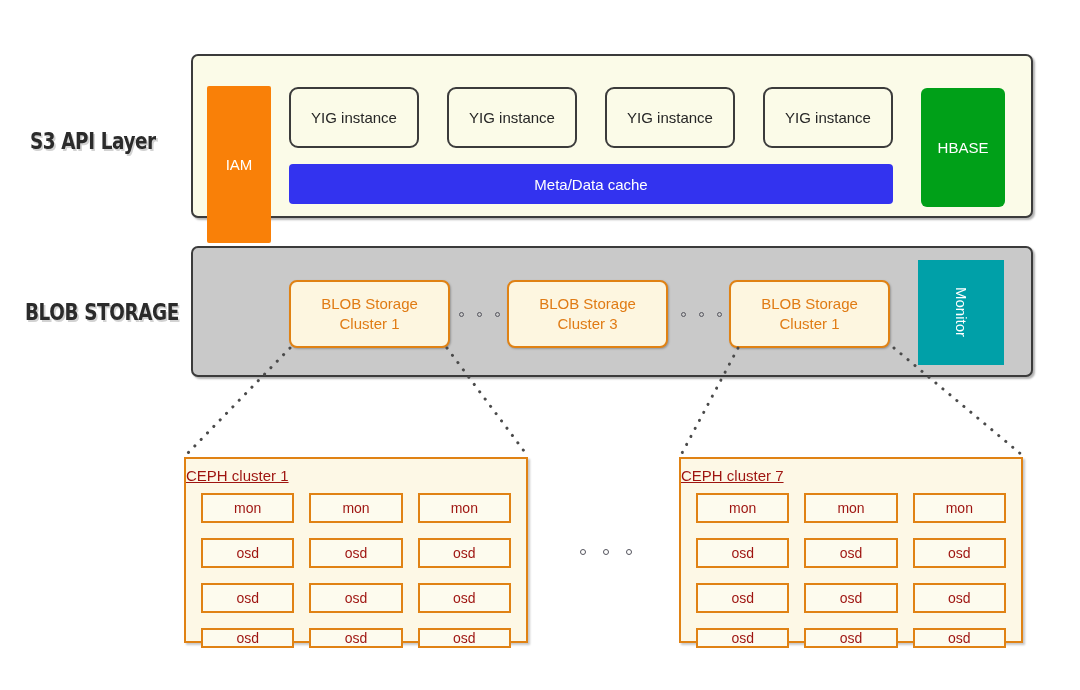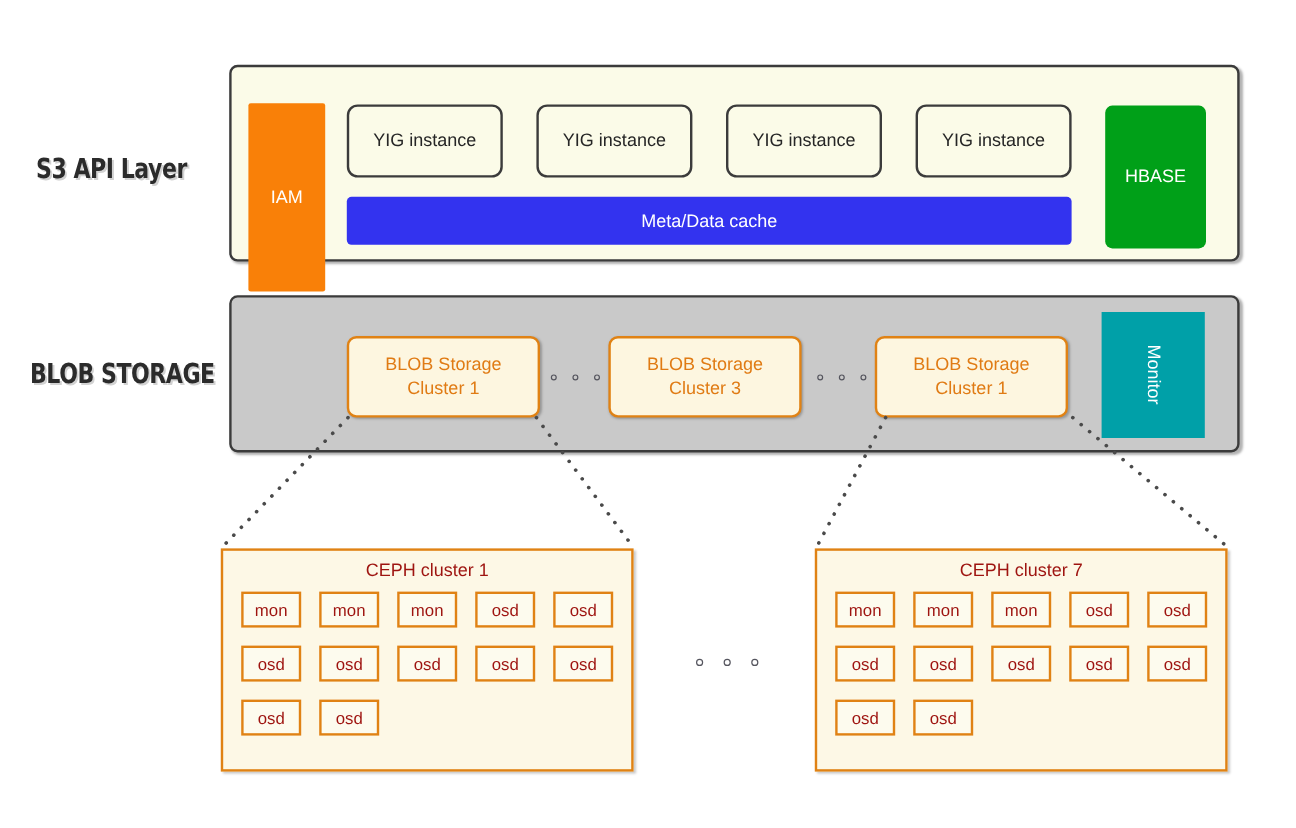--- a/index.html
+++ b/index.html
@@ -163,29 +163,30 @@
     background: #fdf8e6;
     border: 2.6px solid #e08214;
     box-shadow: 2px 2px 2px rgba(0,0,0,0.22);
   }
   #ceph-0 { left: 184px; top: 457px; }
   #ceph-1 { left: 679px; top: 457px; }
 
   .ceph-title {
     position: absolute;
     left: 0; right: 0; top: 8px;
-    text-align: center;
+    text-align: left;
     color: #9e1410;
     font-size: 15px;
+    text-decoration: underline;
   }
   .ceph-grid {
     position: absolute;
     left: 15px; right: 15px; top: 34px;
     display: grid;
-    grid-template-columns: repeat(5, 1fr);
+    grid-template-columns: repeat(3, 1fr);
     grid-template-rows: repeat(3, 30px);
     column-gap: 15px;
     row-gap: 15px;
   }
   .node {
     box-sizing: border-box;
     background: #fdfbee;
     border: 2.4px solid #e08214;
     color: #9e1410;
     font-size: 14px;

